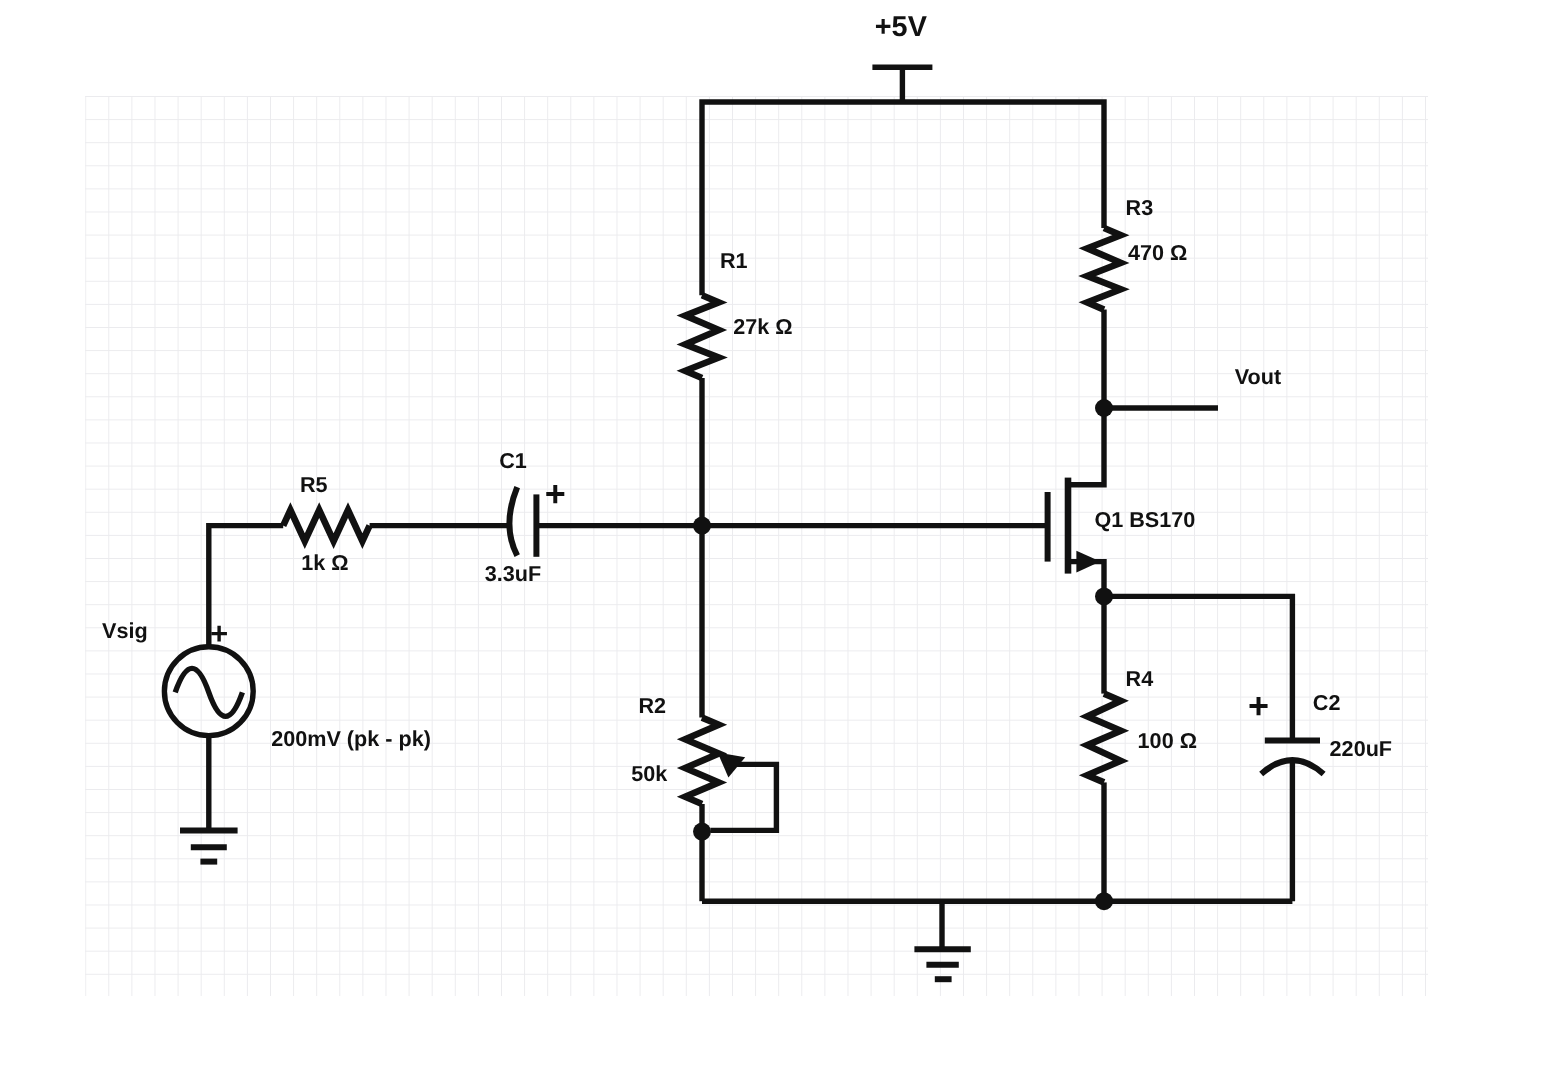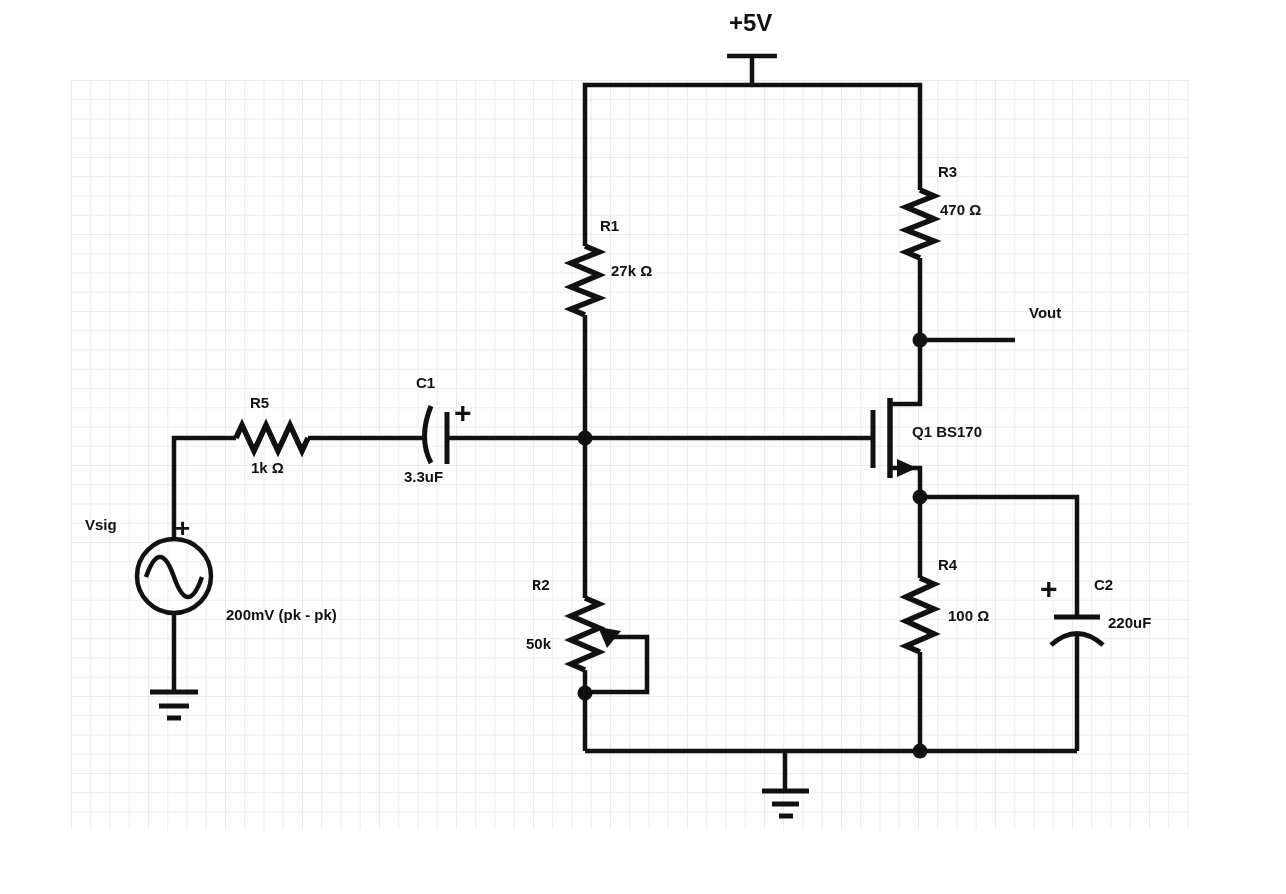--- a/index.html
+++ b/index.html
@@ -22,21 +22,21 @@
     width:1119px;height:750px;
     background-image:
       linear-gradient(to right, var(--grid-line) 1px, transparent 1px),
       linear-gradient(to bottom, var(--grid-line) 1px, transparent 1px);
     background-size:19.25px 19.25px;
   }
   svg.schematic{position:absolute;left:0;top:0;color:var(--wire);}
   .lbl{
     position:absolute;
     font-weight:700;
-    font-size:15px;
+    font-size:18px;
     color:var(--text);
     white-space:nowrap;
     line-height:1;
   }
   .lbl.big{font-size:24px;}
   .lbl.plus{font-size:30px;}
   .lbl.plus-sm{font-size:26px;}
   .caption{
     position:absolute;
     left:0;right:0;top:836px;
@@ -114,40 +114,40 @@
       <circle cx="585" cy="438" r="7.5"></circle>
       <circle cx="920" cy="340" r="7.5"></circle>
       <circle cx="920" cy="497" r="7.5"></circle>
       <circle cx="585" cy="693" r="7.5"></circle>
       <circle cx="920" cy="751" r="7.5"></circle>
     </g>
   </svg>
 
   <div class="lbl big" style="left:729px;top:11px;">+5V</div>
 
-  <div class="lbl" style="left:600px;top:218px;">R1</div>
+  <div class="lbl" style="left:600px;top:208px;">R1</div>
   <div class="lbl" style="left:611px;top:263px;">27k Ω</div>
 
   <div class="lbl" style="left:938px;top:164px;">R3</div>
   <div class="lbl" style="left:940px;top:202px;">470 Ω</div>
 
   <div class="lbl" style="left:996px;top:305px;margin-left:33px;">Vout</div>
 
   <div class="lbl" style="left:250px;top:395px;">R5</div>
   <div class="lbl" style="left:251px;top:460px;">1k Ω</div>
 
   <div class="lbl" style="left:416px;top:375px;">C1</div>
   <div class="lbl plus" style="left:454px;top:398px;">+</div>
   <div class="lbl" style="left:404px;top:469px;">3.3uF</div>
 
   <div class="lbl" style="left:85px;top:517px;">Vsig</div>
   <div class="lbl plus-sm" style="left:175px;top:515px;">+</div>
   <div class="lbl" style="left:226px;top:559px;margin-top:48px;">200mV (pk - pk)</div>
 
-  <div class="lbl" style="left:532px;top:579px;font-family:Liberation Mono, monospace;">R2</div>
+  <div class="lbl" style="left:532px;top:579px;">R2</div>
   <div class="lbl" style="left:526px;top:636px;">50k</div>
 
   <div class="lbl" style="left:912px;top:424px;">Q1 BS170</div>
 
   <div class="lbl" style="left:938px;top:557px;">R4</div>
   <div class="lbl" style="left:948px;top:608px;">100 Ω</div>
 
   <div class="lbl plus" style="left:1040px;top:574px;">+</div>
   <div class="lbl" style="left:1094px;top:577px;">C2</div>
   <div class="lbl" style="left:1108px;top:615px;">220uF</div>

